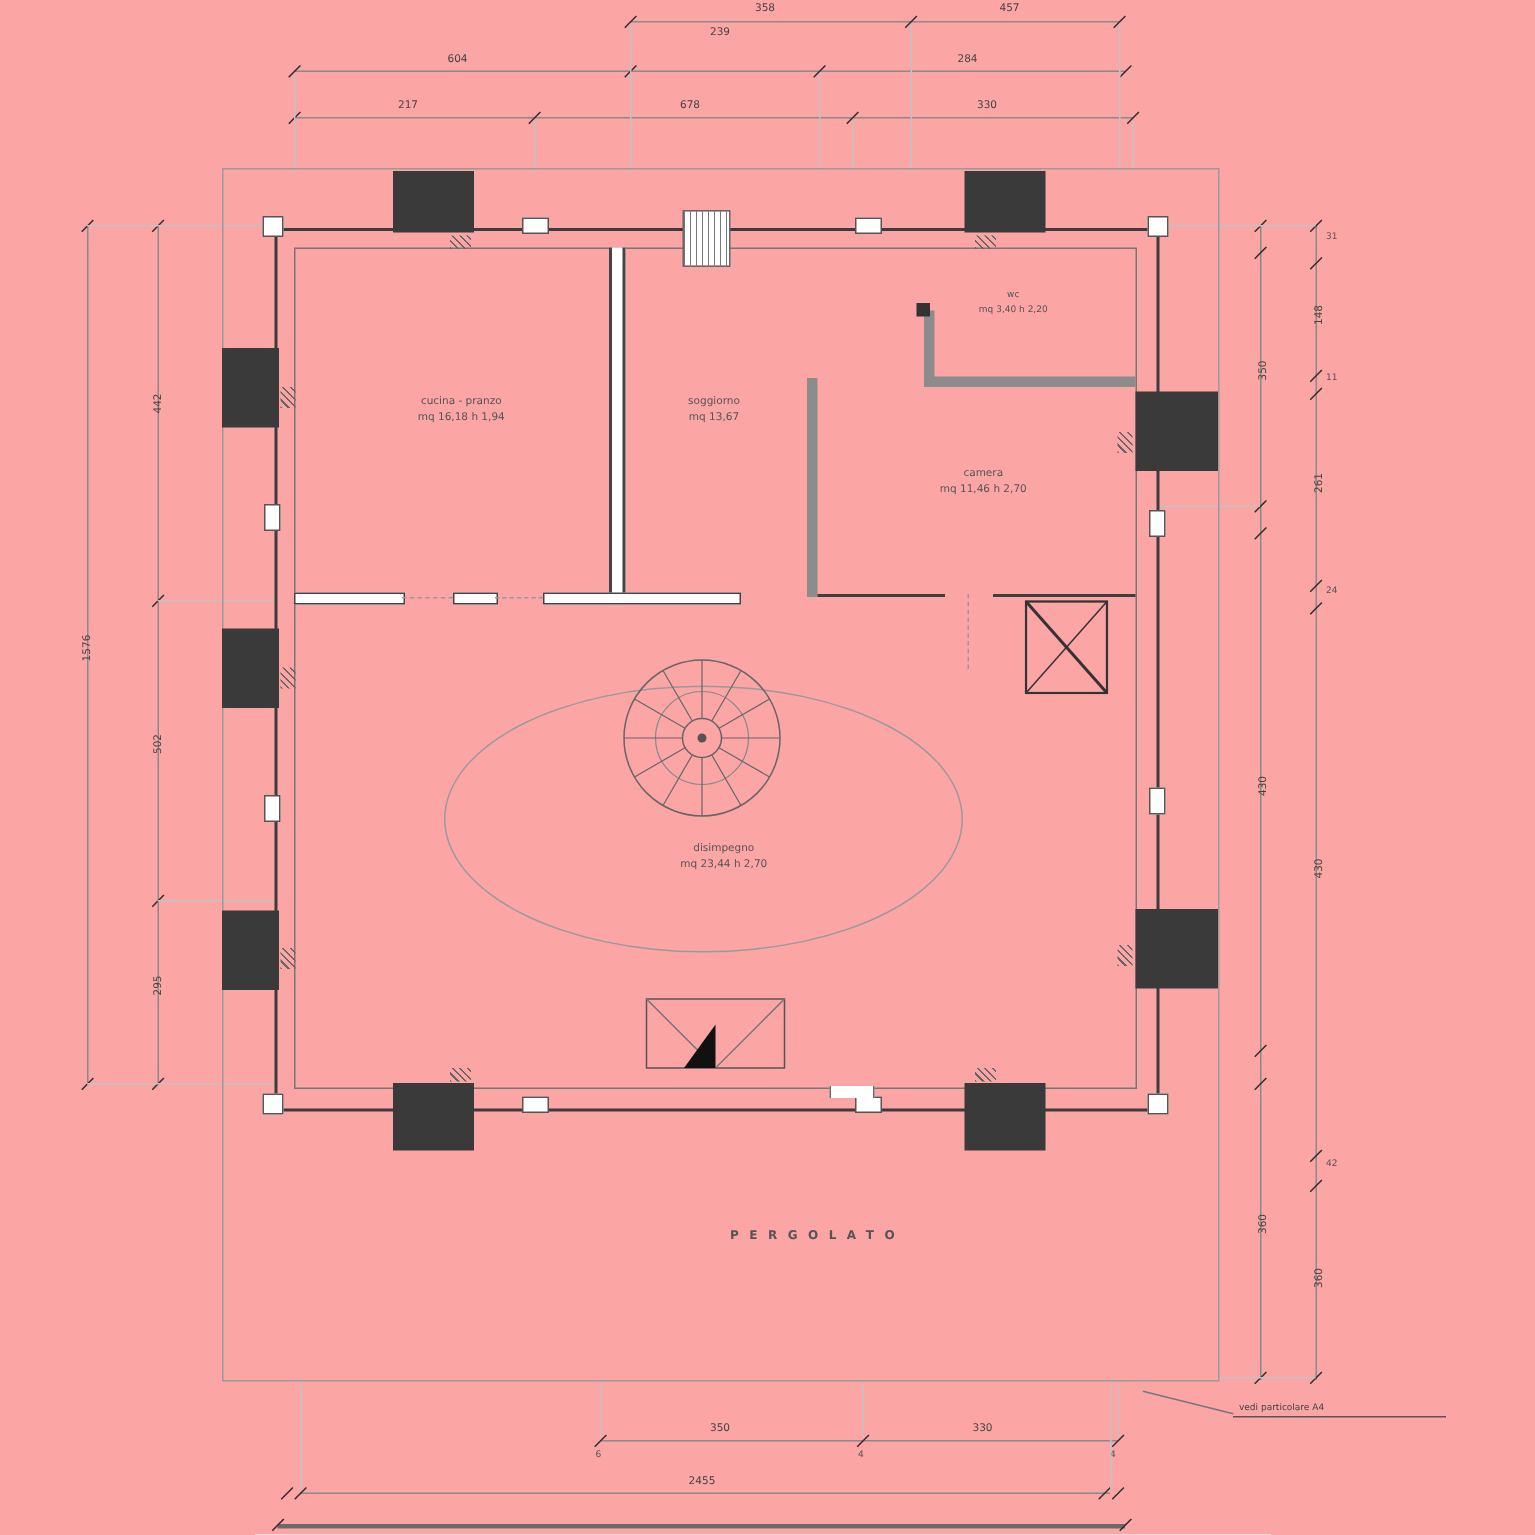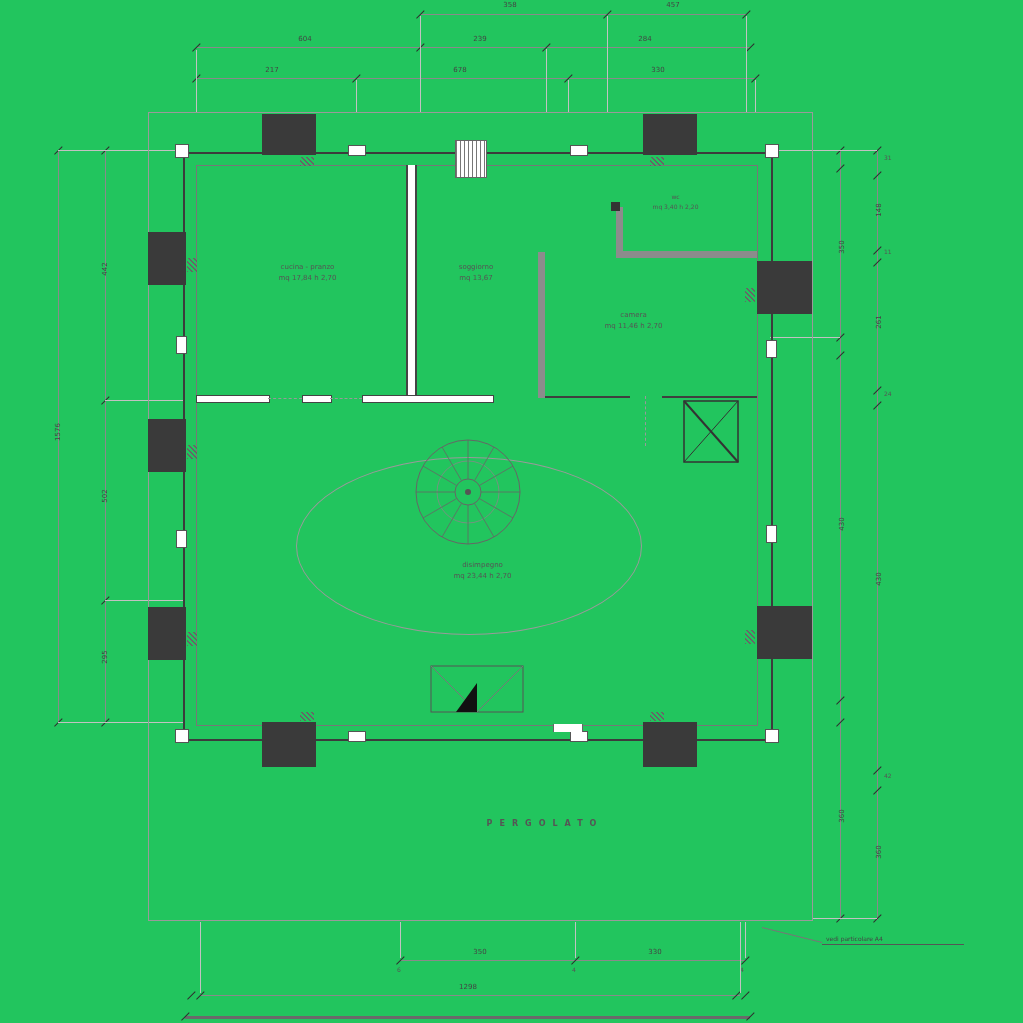--- a/index.html
+++ b/index.html
@@ -1,16 +1,16 @@
 <!DOCTYPE html>
 <html><head>
 <meta charset="utf-8">
 <style>
   html,body{margin:0;padding:0;background:#fff;}
-  .canvas{position:relative;width:1023px;height:1023px;background:#22c55e;overflow:hidden;
+  .canvas{position:relative;width:1023px;height:1023px;background:#fca5a5;overflow:hidden;
           font-family:"DejaVu Sans",sans-serif;color:#333;}
   .abs{position:absolute;}
   .hl{position:absolute;height:1px;background:#8a8a8a;}
   .vl{position:absolute;width:1px;background:#8a8a8a;}
   .ext{position:absolute;background:#c2c2c2;}
   .tk{position:absolute;width:11px;height:1.4px;background:#2e2e2e;transform:rotate(-45deg);}
   .dlbl{position:absolute;font-size:7px;color:#444;text-align:center;white-space:nowrap;width:40px;}
   .dsm{position:absolute;font-size:6px;color:#555;white-space:nowrap;}
   .dlblv{position:absolute;font-size:7px;color:#444;text-align:center;white-space:nowrap;width:36px;
          transform:rotate(-90deg);transform-origin:center;}
@@ -34,21 +34,21 @@
   <i class="tk" style="left:741px;top:14px"></i>
   <span class="dlbl" style="left:490px;top:1px">358</span>
   <span class="dlbl" style="left:653px;top:1px">457</span>
 
   <div class="hl" style="left:196px;top:47px;width:554px"></div>
   <i class="tk" style="left:191px;top:47px"></i>
   <i class="tk" style="left:415px;top:47px"></i>
   <i class="tk" style="left:541px;top:47px"></i>
   <i class="tk" style="left:745px;top:47px"></i>
   <span class="dlbl" style="left:285px;top:35px">604</span>
-  <span class="dlbl" style="left:460px;top:35px">239</span>
+  <span class="dlbl" style="left:460px;top:17px">239</span>
   <span class="dlbl" style="left:625px;top:35px">284</span>
 
   <div class="hl" style="left:196px;top:78px;width:559px"></div>
   <i class="tk" style="left:191px;top:78px"></i>
   <i class="tk" style="left:351px;top:78px"></i>
   <i class="tk" style="left:563px;top:78px"></i>
   <i class="tk" style="left:750px;top:78px"></i>
   <span class="dlbl" style="left:252px;top:66px">217</span>
   <span class="dlbl" style="left:440px;top:66px">678</span>
   <span class="dlbl" style="left:638px;top:66px">330</span>
@@ -124,21 +124,21 @@
   <span class="dlbl" style="left:635px;top:948px">330</span>
   <span class="dsm" style="left:397px;top:966px">6</span>
   <span class="dsm" style="left:572px;top:966px">4</span>
   <span class="dsm" style="left:740px;top:966px">4</span>
 
   <div class="hl" style="left:200px;top:995px;width:540px"></div>
   <i class="tk" style="left:186px;top:995px"></i>
   <i class="tk" style="left:195px;top:995px"></i>
   <i class="tk" style="left:731px;top:995px"></i>
   <i class="tk" style="left:740px;top:995px"></i>
-  <span class="dlbl" style="left:448px;top:983px">1298</span>
+  <span class="dlbl" style="left:448px;top:983px">2455</span>
 
   <div class="abs" style="left:185px;top:1016px;width:565px;height:3px;background:#6a6a6a"></div>
   <i class="tk" style="left:180px;top:1016px"></i>
   <i class="tk" style="left:745px;top:1016px"></i>
 
   <div class="ext" style="left:400px;top:922px;width:1px;height:36px"></div>
   <div class="ext" style="left:575px;top:922px;width:1px;height:36px"></div>
   <div class="ext" style="left:745px;top:922px;width:1px;height:36px"></div>
   <div class="ext" style="left:200px;top:922px;width:1px;height:71px"></div>
   <div class="ext" style="left:740px;top:922px;width:1px;height:71px"></div>
@@ -233,27 +233,27 @@
 
   <svg class="abs" style="left:430px;top:665px" width="95" height="50">
     <rect x="1" y="1" width="92" height="46" fill="none" stroke="#555" stroke-width="1"></rect>
     <line x1="1" y1="1" x2="47" y2="47" stroke="#777" stroke-width="1"></line>
     <line x1="93" y1="1" x2="47" y2="47" stroke="#777" stroke-width="1"></line>
     <polygon points="47,47 26,47 47,18" fill="#111"></polygon>
   </svg>
 
   <div class="roomlbl" style="left:225px;top:262px;width:165px">
     <div>cucina - pranzo</div>
-    <div>mq 17,84  h 2,70</div>
+    <div>mq 16,18  h 1,94</div>
   </div>
   <div class="roomlbl" style="left:420px;top:262px;width:112px">
     <div>soggiorno</div>
     <div>mq 13,67</div>
   </div>
-  <div class="roomlbl" style="left:566px;top:310px;width:135px">
+  <div class="roomlbl" style="left:588px;top:310px;width:135px">
     <div>camera</div>
     <div>mq 11,46  h 2,70</div>
   </div>
   <div class="roomlbl" style="left:618px;top:192px;width:115px;font-size:6px">
     <div>wc</div>
     <div>mq 3,40  h 2,20</div>
   </div>
   <div class="roomlbl" style="left:400px;top:560px;width:165px">
     <div>disimpegno</div>
     <div>mq 23,44  h 2,70</div>

